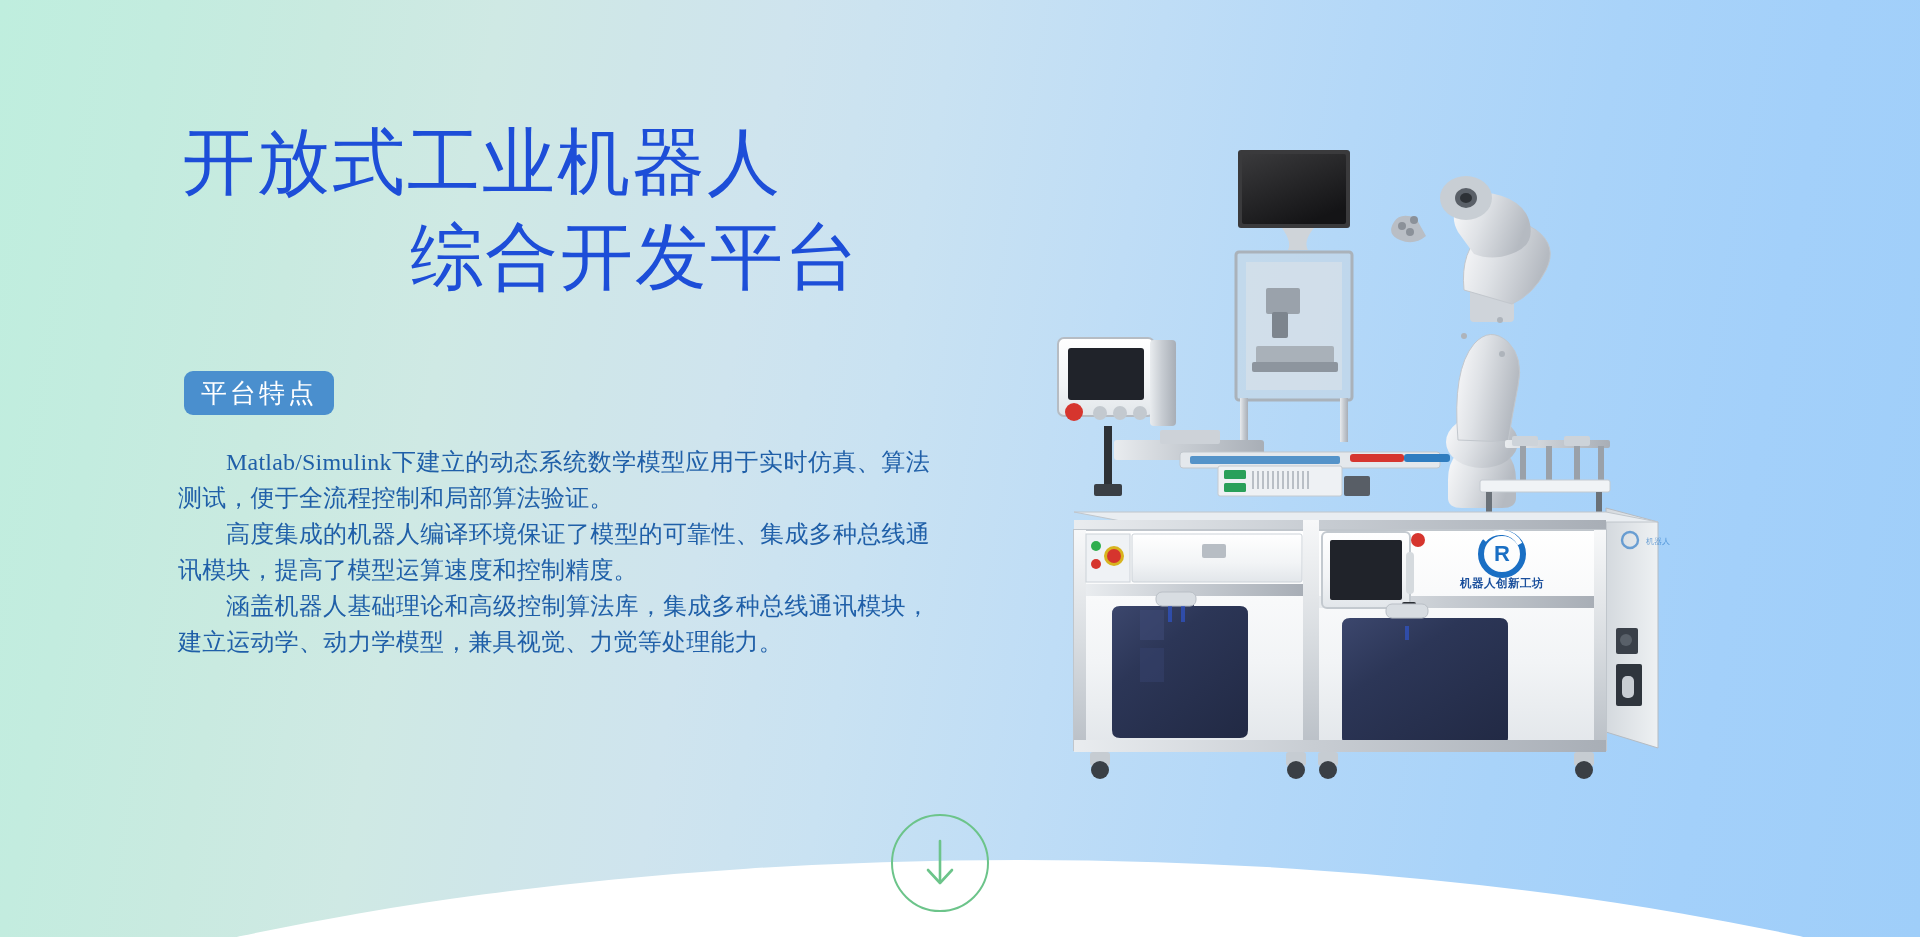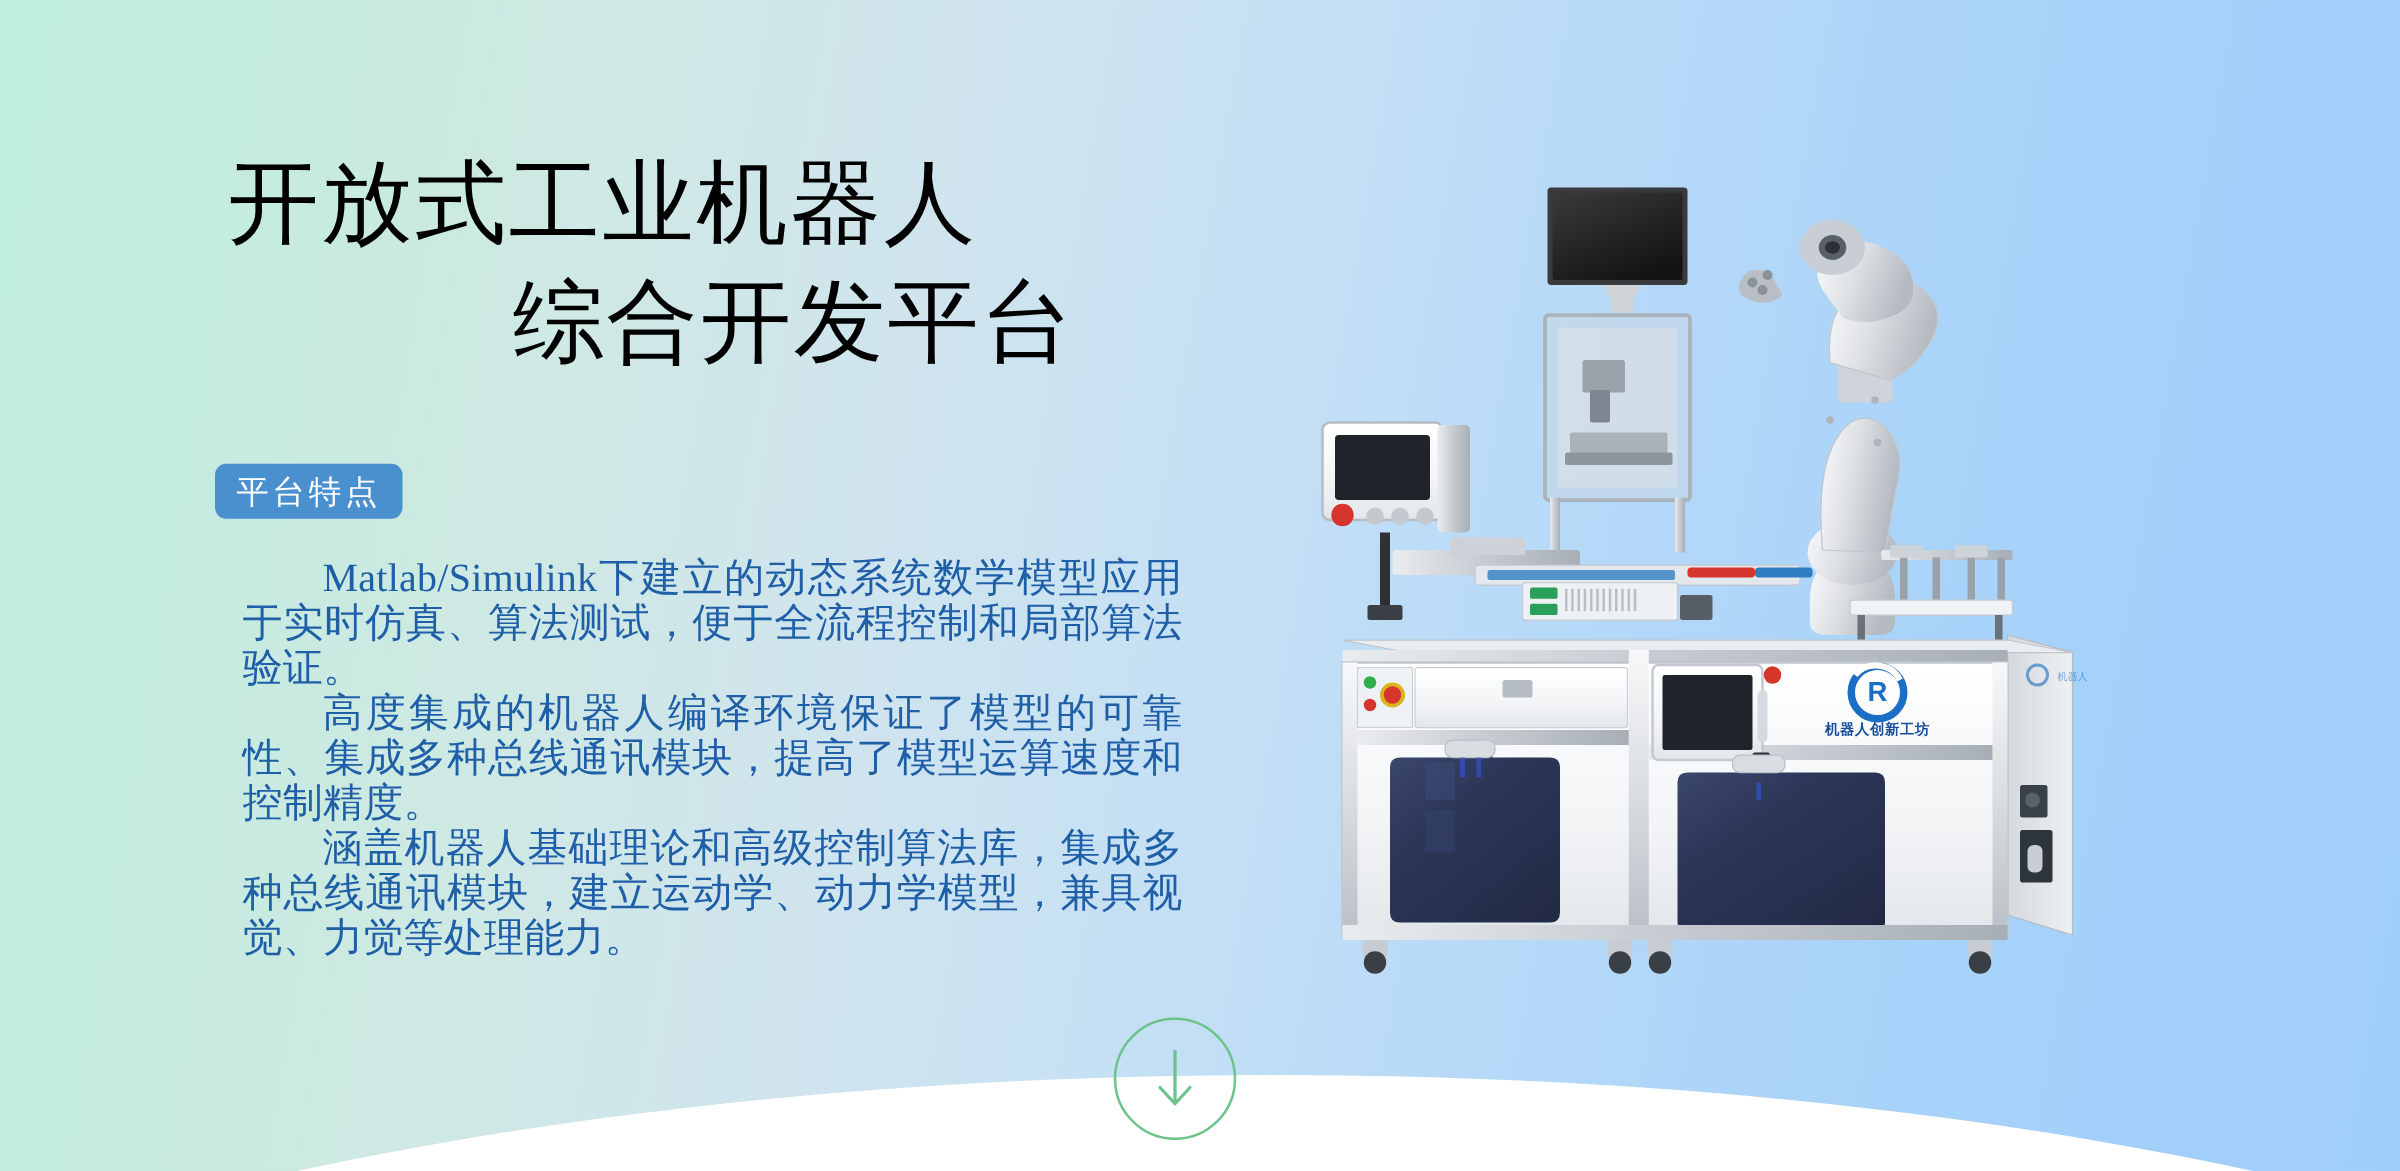--- a/index.html
+++ b/index.html
@@ -46,57 +46,57 @@
     background: #ffffff;
     border-radius: 50%;
   }
 
   
   .headline {
     position: absolute;
     left: 160px;
     top: 116px;
     width: 760px;
-    color: #000000;
+    color: #1d4ed8;
     font-family: "Liberation Serif", "DejaVu Serif", serif;
     font-size: 73px;
     line-height: 1.30;
     letter-spacing: 2px;
     font-weight: 400;
     text-align: center;
     white-space: nowrap;
   }
   .headline .l1 { display: block; text-align: left; padding-left: 22px; }
   .headline .l2 { display: block; text-align: right; padding-right: 60px; }
 
   
   .badge {
     position: absolute;
-    left: 172px;
+    left: 184px;
     top: 371px;
     height: 44px;
     padding: 0 17px;
     display: flex;
     align-items: center;
     background: #4a8fce;
     border-radius: 9px;
     color: #ffffff;
     font-size: 26px;
     letter-spacing: 3px;
     font-family: "Liberation Serif", "DejaVu Serif", serif;
   }
 
   
   .body-copy {
     position: absolute;
-    left: 194px;
+    left: 178px;
     top: 444px;
     width: 752px;
     color: #1f5fa8;
-    font-size: 32px;
+    font-size: 24px;
     line-height: 36px;
     letter-spacing: 0.2px;
     font-family: "Liberation Serif", "DejaVu Serif", serif;
     text-align: justify;
     text-justify: inter-ideograph;
   }
   .body-copy p {
     text-indent: 2em;
     margin: 0 0 0.0em 0;
   }

